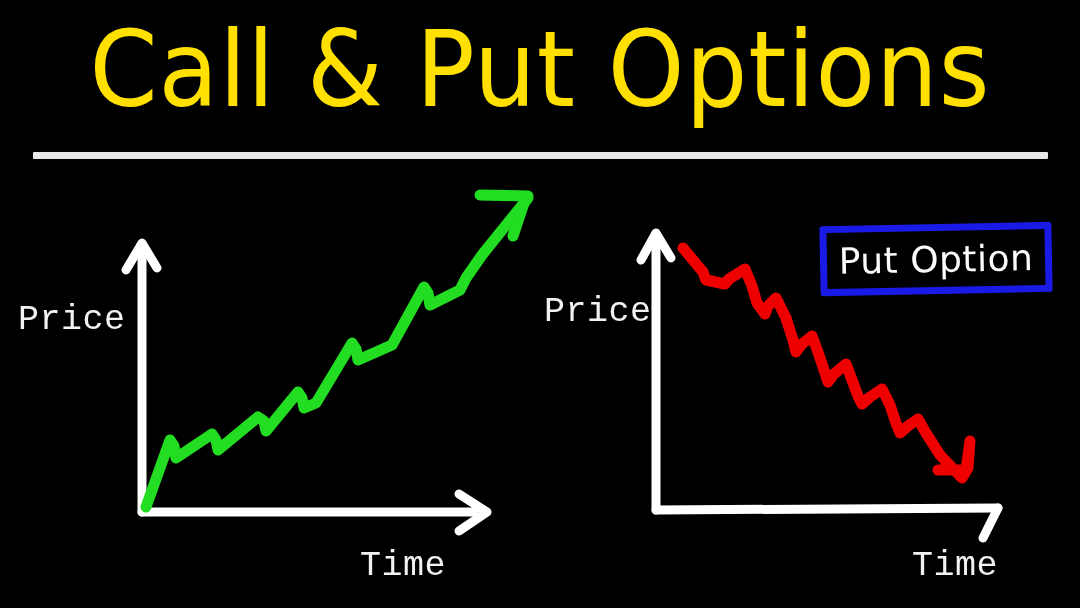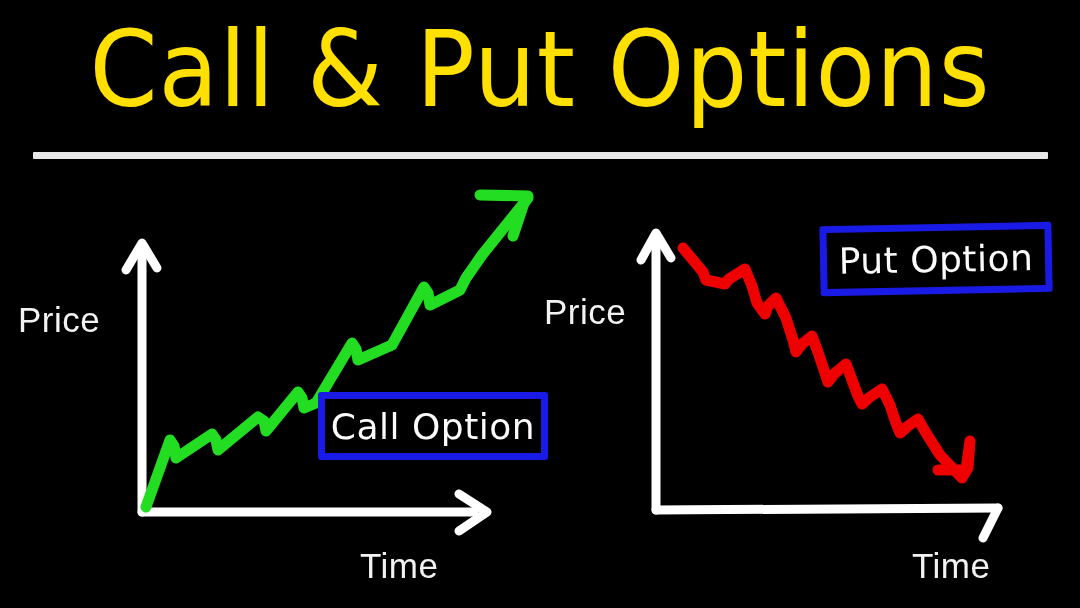--- a/index.html
+++ b/index.html
@@ -51,21 +51,21 @@
     top: 0;
     width: 1080px;
     height: 608px;
     overflow: visible;
   }
 
   
   .axis-label {
     position: absolute;
     color: #f2f2f2;
-    font-family: Liberation Sans, sans-serif;
+    font-family: Liberation Mono, monospace;
     font-size: 35px;
     font-weight: 400;
     letter-spacing: 0.5px;
     white-space: nowrap;
   }
 
   
   .callout {
     position: absolute;
     border: 7px solid #1a1ae6;
@@ -139,23 +139,20 @@
 
       <path d="M 480 195 L 528 196" fill="none" stroke="#22DD22" stroke-width="11" stroke-linecap="round"></path>
       <path d="M 525 200 L 513 236" fill="none" stroke="#22DD22" stroke-width="11" stroke-linecap="round"></path>
     </g>
   </svg>
 
   <div class="axis-label" style="left:18px; top:300px;">Price</div>
 
   <div class="axis-label" style="left:360px; top:546px;">Time</div>
 
-  <div class="callout" id="callout-call">
-    <span>Call Option</span>
-  </div>
 
   <svg class="layer" viewBox="0 0 1080 608">
     <g>
 
       <line x1="656" y1="510" x2="656" y2="242" stroke="#ffffff" stroke-width="9" stroke-linecap="round"></line>
 
       <path d="M 641 260 L 656 233 L 671 258" fill="none" stroke="#ffffff" stroke-width="9" stroke-linecap="round" stroke-linejoin="round"></path>
 
       <line x1="656" y1="510" x2="998" y2="508" stroke="#ffffff" stroke-width="9" stroke-linecap="round"></line>
 

